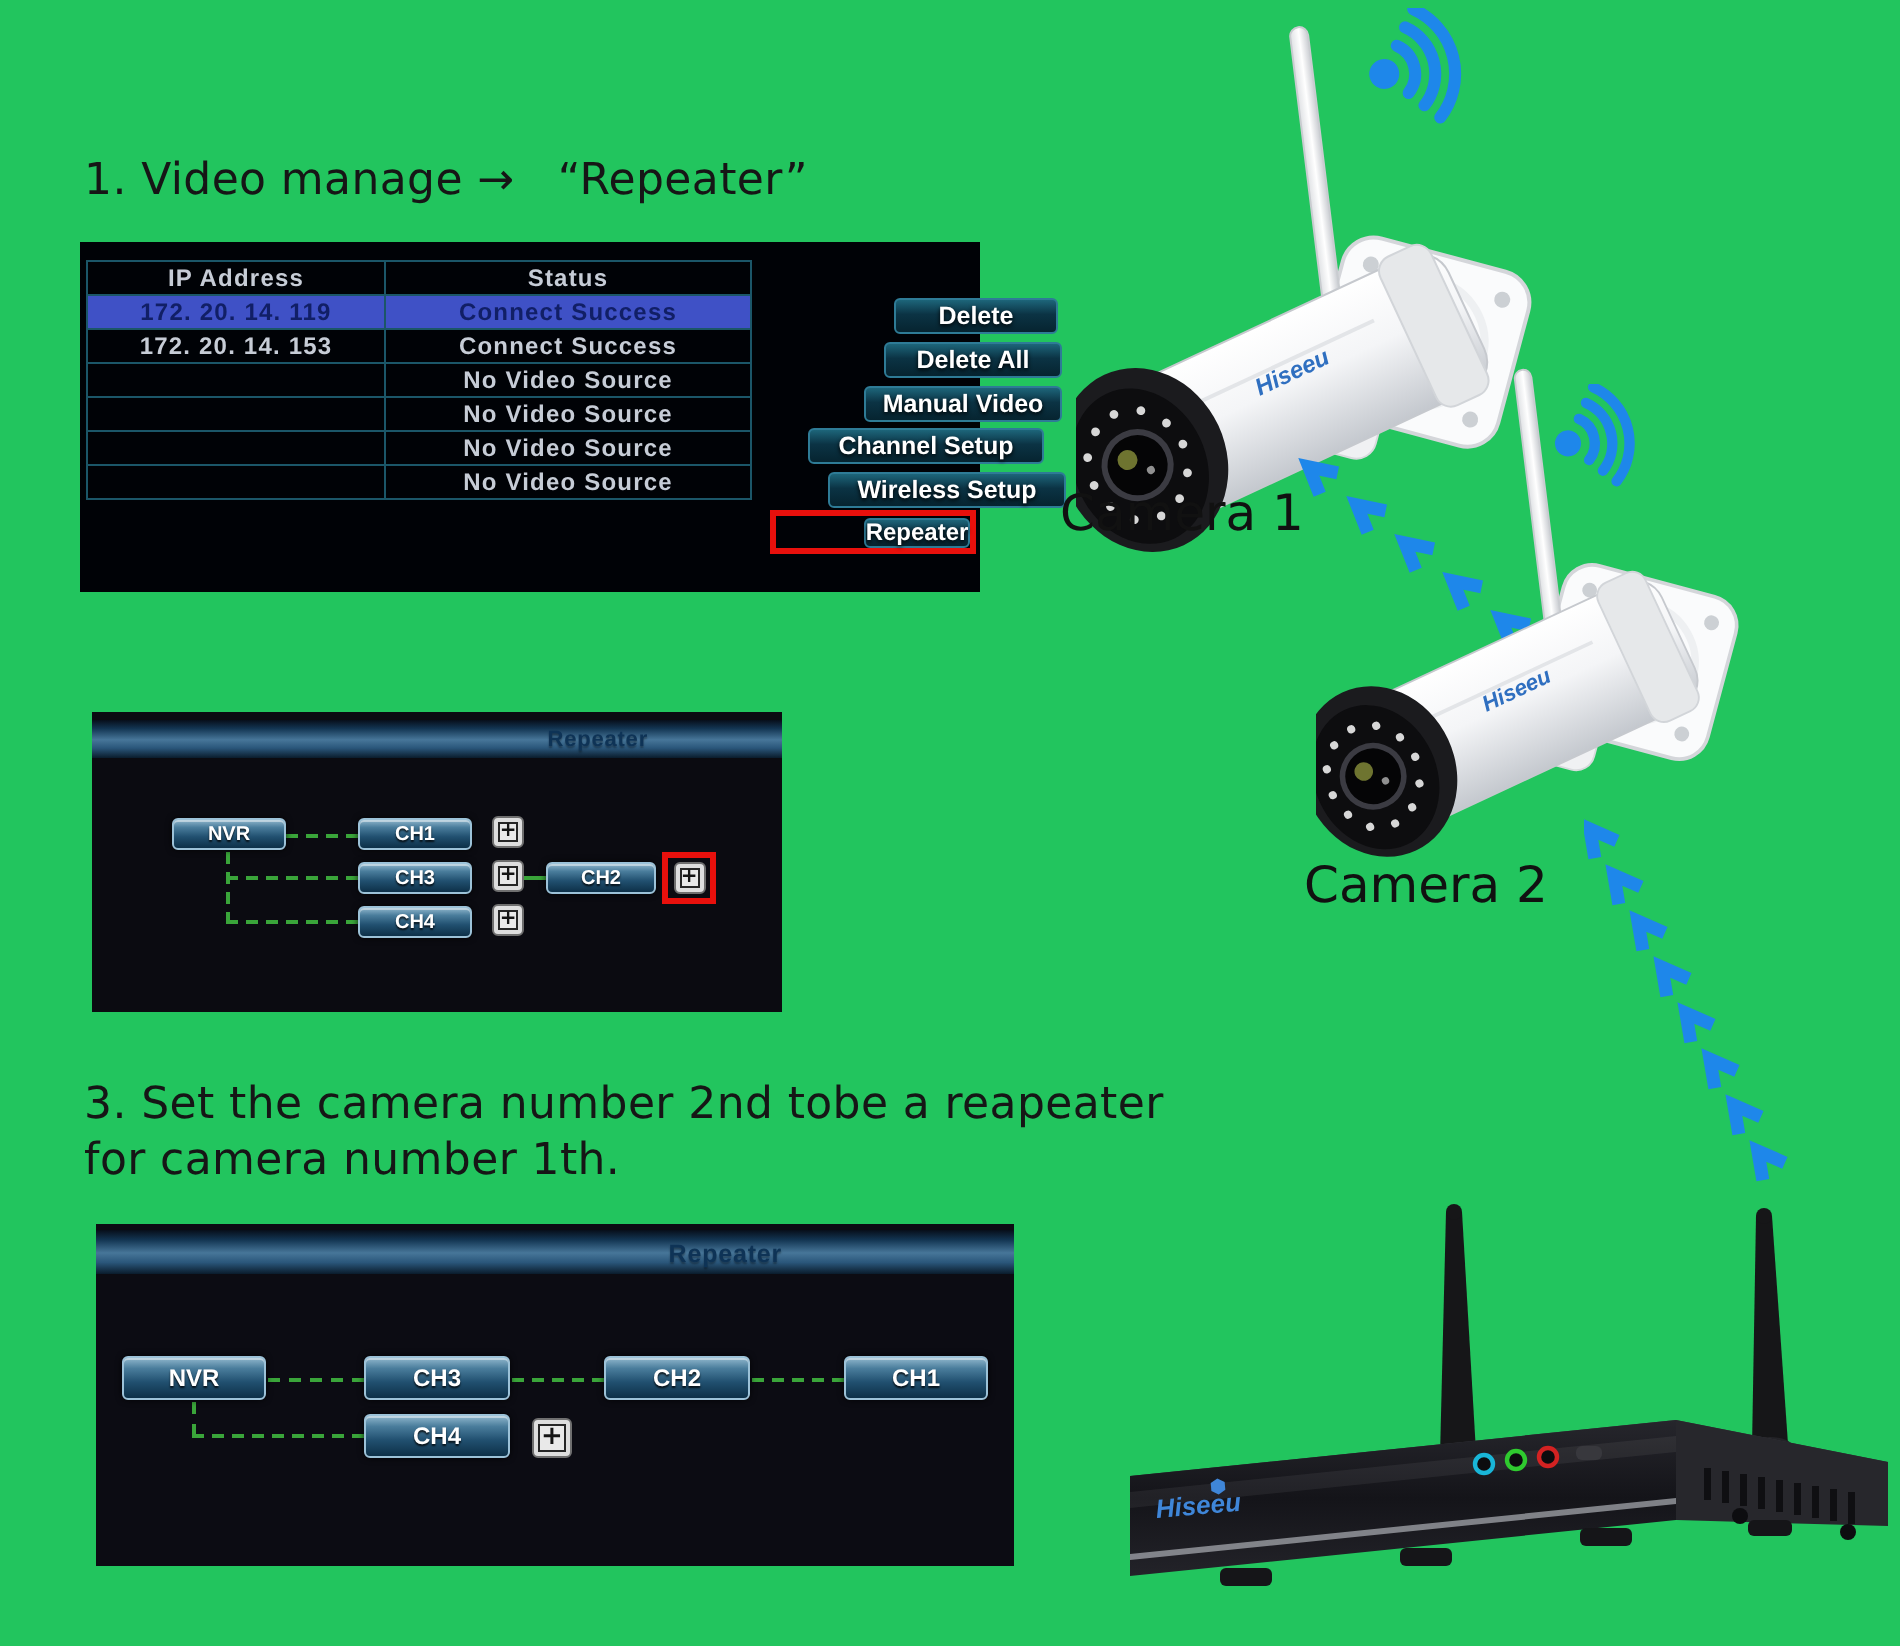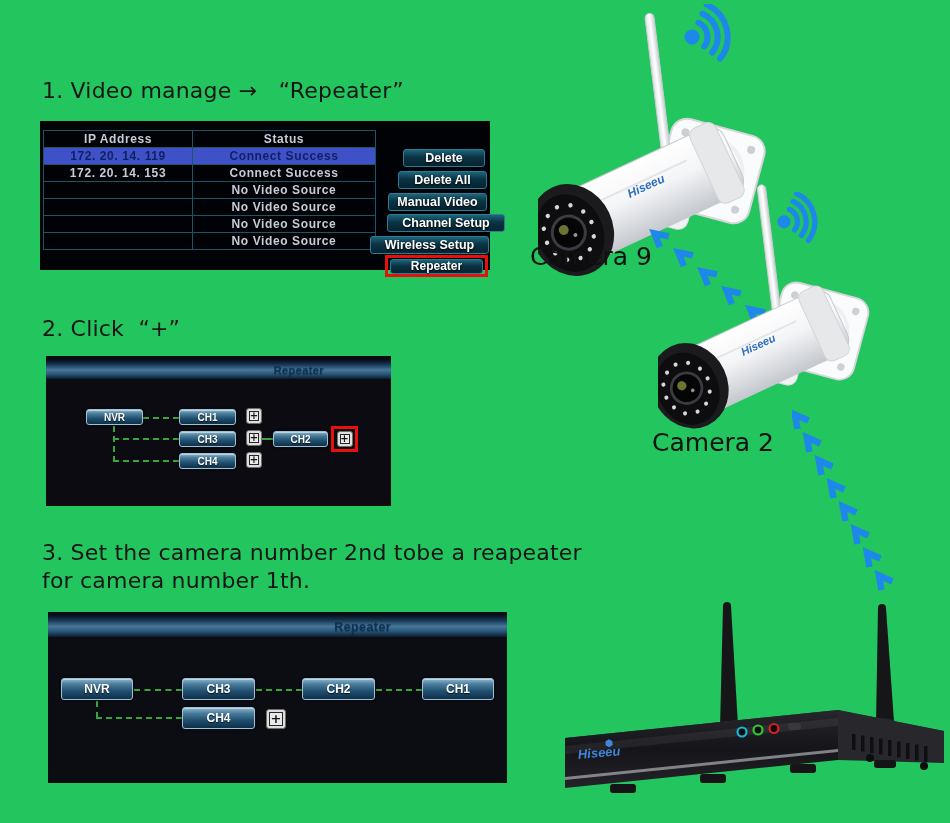--- a/index.html
+++ b/index.html
@@ -7,31 +7,31 @@
   .canvas { position:relative; width:950px; height:823px; background:#22c55e; overflow:hidden;
             font-family:"Liberation Sans", sans-serif; }
   .abs { position:absolute; }
 
   
   .step-title { position:absolute; color:#161616; font-family:"DejaVu Sans", sans-serif;
                 font-size:22px; font-weight:500; white-space:pre; letter-spacing:0.2px; }
 
   
   .panel { position:absolute; }
-  .p1 { left:40px; top:121px; width:450px; height:149px; background:#000206; }
+  .p1 { left:40px; top:121px; width:450px; height:175px; background:#000206; }
   .ip-table { position:absolute; left:3px; top:9px; width:332px; border-collapse:collapse; table-layout:fixed; }
   .ip-table col.c-ip { width:149px; } .ip-table col.c-status { width:183px; }
   .ip-table th, .ip-table td { border:1px solid #1b5668; height:17px; text-align:center;
         font-size:12px; font-weight:bold; color:#c6ccd6; letter-spacing:0.6px; white-space:pre; }
   .ip-table tr.sel td { background:#3f51c6; color:#111f66; }
   .side-btns { position:absolute; left:0; top:0; width:100%; height:100%; }
   .tbtn { position:absolute; height:18px; background:linear-gradient(180deg,#1d657a 0%,#0b3344 45%,#062430 100%);
           border:1px solid #2e7b96; border-radius:3px; color:#fff; font-weight:bold; font-size:12.5px;
           font-family:"Liberation Sans",sans-serif; text-shadow:0 1px 2px #000; cursor:pointer;
-          display:flex; align-items:center; justify-content:center; }
+          display:flex; align-items:center; justify-content:center;margin-left:44px; }
   .red-box { position:absolute; border:3px solid #e8100c; display:flex; align-items:center; justify-content:center; }
 
   
   .p2 { left:46px; top:356px; width:345px; height:150px; background:#0b0b11; }
   .p3 { left:48px; top:612px; width:459px; height:171px; background:#0c0c13; }
   .rp-header { position:absolute; left:0; width:100%;
         background:linear-gradient(180deg,#070e1a 0%,#123451 22%,#477699 52%,#2a567a 74%,#0a1c2c 100%); }
   .rp-header span { position:absolute; font-weight:bold; color:#0e3356; text-shadow:0 1px 1px rgba(0,0,0,0.35);
         letter-spacing:0.4px; }
   .node { position:absolute; border:1px solid #9cc2d8; border-radius:3px; color:#fff; font-weight:bold;
@@ -120,29 +120,28 @@
         <tr>
             <td></td>
             <td>No Video Source</td>
           </tr>
       </tbody>
     </table>
     <div class="side-btns">
       <button class="tbtn" style="left:363px;top:28px;width:82px">Delete</button>
       <button class="tbtn" style="left:358px;top:50px;width:89px">Delete All</button>
       <button class="tbtn" style="left:348px;top:72px;width:99px">Manual Video</button>
-      <button class="tbtn" style="left:347px;top:93px;width:118px">Channel Setup</button>
+      <button class="tbtn" style="left:320px;top:93px;width:118px">Channel Setup</button>
       <button class="tbtn" style="left:330px;top:115px;width:119px">Wireless Setup</button>
       <div class="red-box" style="left:345px;top:134px;width:103px;height:22px">
         <button class="tbtn" style="position:static;width:93px;height:15px;font-size:12px">Repeater</button>
       </div>
     </div>
   </div>
 
-  <div class="step-title" style="left:42px;top:316px">2. Click  “+”</div>
 
   <div class="panel p2">
     <div class="rp-header" style="top:4px;height:19px">
       <span style="right:67px;top:4px;font-size:11px">Repeater</span>
     </div>
     <div class="dash h" style="left:97px;top:61px;width:36px"></div>
     <div class="dash v" style="left:67px;top:70px;height:36px"></div>
     <div class="dash h" style="left:67px;top:82px;width:66px"></div>
     <div class="dash h" style="left:67px;top:104px;width:66px"></div>
     <div class="dash h" style="left:216px;top:82px;width:11px"></div>
@@ -236,21 +235,21 @@
 
   <svg class="abs" style="left:676px;top:4px" width="76" height="62" viewBox="0 0 76 62">
     <g transform="rotate(-14 20 32)" fill="none" stroke="#1e87ea" stroke-width="6" stroke-linecap="round">
       <circle cx="16" cy="32" r="7.5" fill="#1e87ea" stroke="none"></circle>
       <path d="M25.5,19.8 A15.5,15.5 0 0 1 25.5,44.2"></path>
       <path d="M31.7,11.9 A25.5,25.5 0 0 1 31.7,52.1"></path>
       <path d="M37.9,4.1 A35.5,35.5 0 0 1 37.9,59.9"></path>
     </g>
   </svg>
 
-  <div class="cam-label" style="left:530px;top:242px">Camera 9</div>
+  <div class="cam-label" style="left:530px;top:242px">Camera 1</div>
 
   <svg class="abs" style="left:646px;top:220px" width="140" height="110" viewBox="0 0 140 110">
     <g fill="none" stroke="#1e87ea" stroke-width="6.5" stroke-linejoin="miter">
       <g transform="translate(12,6) rotate(40)">
           <path d="M15,1 L2,8 L15,15"></path>
         </g>
       <g transform="translate(36,25) rotate(40)">
           <path d="M15,1 L2,8 L15,15"></path>
         </g>
       <g transform="translate(60,44) rotate(40)">

